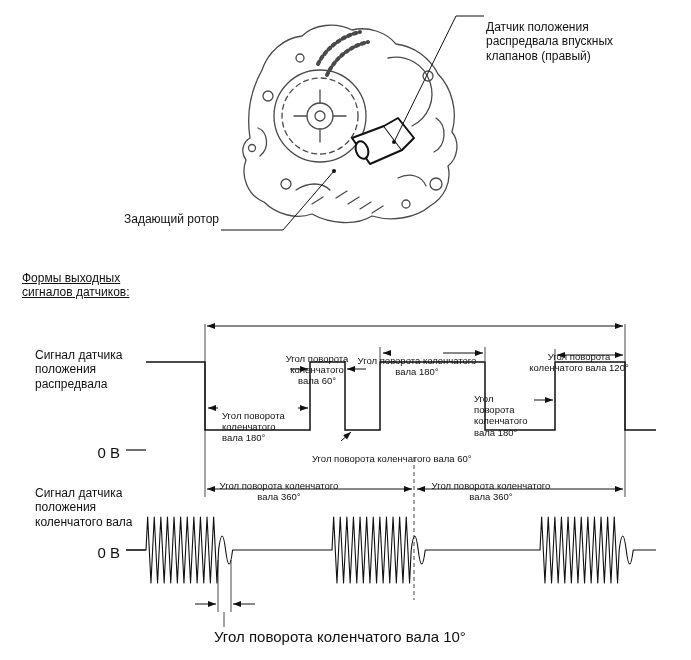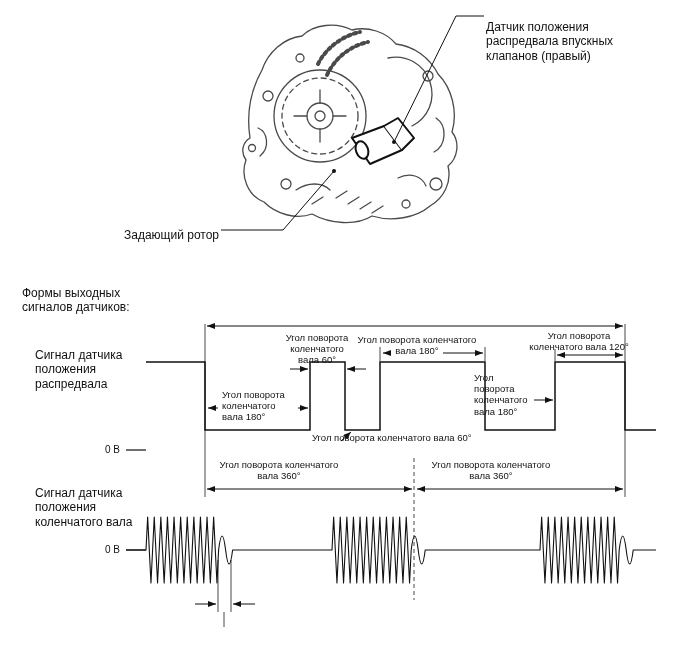--- a/index.html
+++ b/index.html
@@ -4,22 +4,22 @@
 <style>
   html,body { margin:0; padding:0; background:#fff; }
   .canvas {
     position:relative; width:691px; height:660px; background:#fff;
     font-family:"Liberation Sans", sans-serif; color:#111; overflow:hidden;
   }
   .art { position:absolute; left:0; top:0; }
   .lbl {
     position:absolute; white-space:pre; font-size:12px; line-height:1.2; color:#111;
   }
-  .seg  { font-size:9.5px; line-height:1.18; }
-  .s11  { font-size:10px; }
+  .seg  { font-size:9.5px; line-height:1.18;margin-top:21px; }
+  .s11  { font-size:15px; }
   .center { text-align:center; }
   .right  { text-align:right; }
 </style>
 </head>
 <body>
 
 <div class="canvas">
 
   <svg class="art" width="691" height="660" viewBox="0 0 691 660">
     <defs>
@@ -111,23 +111,23 @@
       <path d="M126 450 H146" stroke-width="1.2"></path>
       <path d="M126 550 H146" stroke-width="1.2"></path>
       <path stroke-width="1.5" d="M146 362 H205 V430 H310 V362 H345 V430 H380 V362 H485 V430 H555 V362 H625 V430 H656"></path>
       <path stroke-width="1.1" stroke-linejoin="round" d="M126 550 H146 H146 l1.65 -33 l3.3 66 l1.65 -33 l1.65 -33 l3.3 66 l1.65 -33 l1.65 -33 l3.3 66 l1.65 -33 l1.65 -33 l3.3 66 l1.65 -33 l1.65 -33 l3.3 66 l1.65 -33 l1.65 -33 l3.3 66 l1.65 -33 l1.65 -33 l3.3 66 l1.65 -33 l1.65 -33 l3.3 66 l1.65 -33 l1.65 -33 l3.3 66 l1.65 -33 l1.65 -33 l3.3 66 l1.65 -33 l1.65 -33 l3.3 66 l1.65 -33 q3.5 -28.05 7 0 q3.5 28.05 7 0 H332 l1.65 -33 l3.3 66 l1.65 -33 l1.65 -33 l3.3 66 l1.65 -33 l1.65 -33 l3.3 66 l1.65 -33 l1.65 -33 l3.3 66 l1.65 -33 l1.65 -33 l3.3 66 l1.65 -33 l1.65 -33 l3.3 66 l1.65 -33 l1.65 -33 l3.3 66 l1.65 -33 l1.65 -33 l3.3 66 l1.65 -33 l1.65 -33 l3.3 66 l1.65 -33 l1.65 -33 l3.3 66 l1.65 -33 l1.65 -33 l3.3 66 l1.65 -33 l1.65 -33 l3.3 66 l1.65 -33 q3.5 -28.05 7 0 q3.5 28.05 7 0 H540 l1.65 -33 l3.3 66 l1.65 -33 l1.65 -33 l3.3 66 l1.65 -33 l1.65 -33 l3.3 66 l1.65 -33 l1.65 -33 l3.3 66 l1.65 -33 l1.65 -33 l3.3 66 l1.65 -33 l1.65 -33 l3.3 66 l1.65 -33 l1.65 -33 l3.3 66 l1.65 -33 l1.65 -33 l3.3 66 l1.65 -33 l1.65 -33 l3.3 66 l1.65 -33 l1.65 -33 l3.3 66 l1.65 -33 l1.65 -33 l3.3 66 l1.65 -33 l1.65 -33 l3.3 66 l1.65 -33 q3.5 -28.05 7 0 q3.5 28.05 7 0 H656"></path>
     </g>
   </svg>
 
   <div class="lbl" style="left:486px; top:20px;">Датчик положения
 распредвала впускных
 клапанов (правый)</div>
-  <div class="lbl" style="left:124px; top:228px;">Задающий ротор</div>
+  <div class="lbl" style="left:124px; top:212px;">Задающий ротор</div>
 
-  <div class="lbl" style="left:22px; top:286px;">Формы выходных
+  <div class="lbl" style="left:22px; top:271px;text-decoration:underline;">Формы выходных
 сигналов датчиков:</div>
 
   <div class="lbl" style="left:35px; top:348px;">Сигнал датчика
 положения
 распредвала</div>
   <div class="lbl s11 right" style="left:86px; top:444px; width:34px;">0 В</div>
 
   <div class="lbl seg center" style="left:282px; top:332px; width:70px;">Угол поворота
 коленчатого
 вала 60°</div>
@@ -147,13 +147,14 @@
   <div class="lbl seg center" style="left:214px; top:459px; width:130px;">Угол поворота коленчатого
 вала 360°</div>
   <div class="lbl seg center" style="left:426px; top:459px; width:130px;">Угол поворота коленчатого
 вала 360°</div>
 
   <div class="lbl" style="left:35px; top:486px;">Сигнал датчика
 положения
 коленчатого вала</div>
   <div class="lbl s11 right" style="left:86px; top:544px; width:34px;">0 В</div>
 
+  <div class="lbl s11" style="left:214px; top:628px;">Угол поворота коленчатого вала 10°</div>
 </div>
 
 </body></html>

